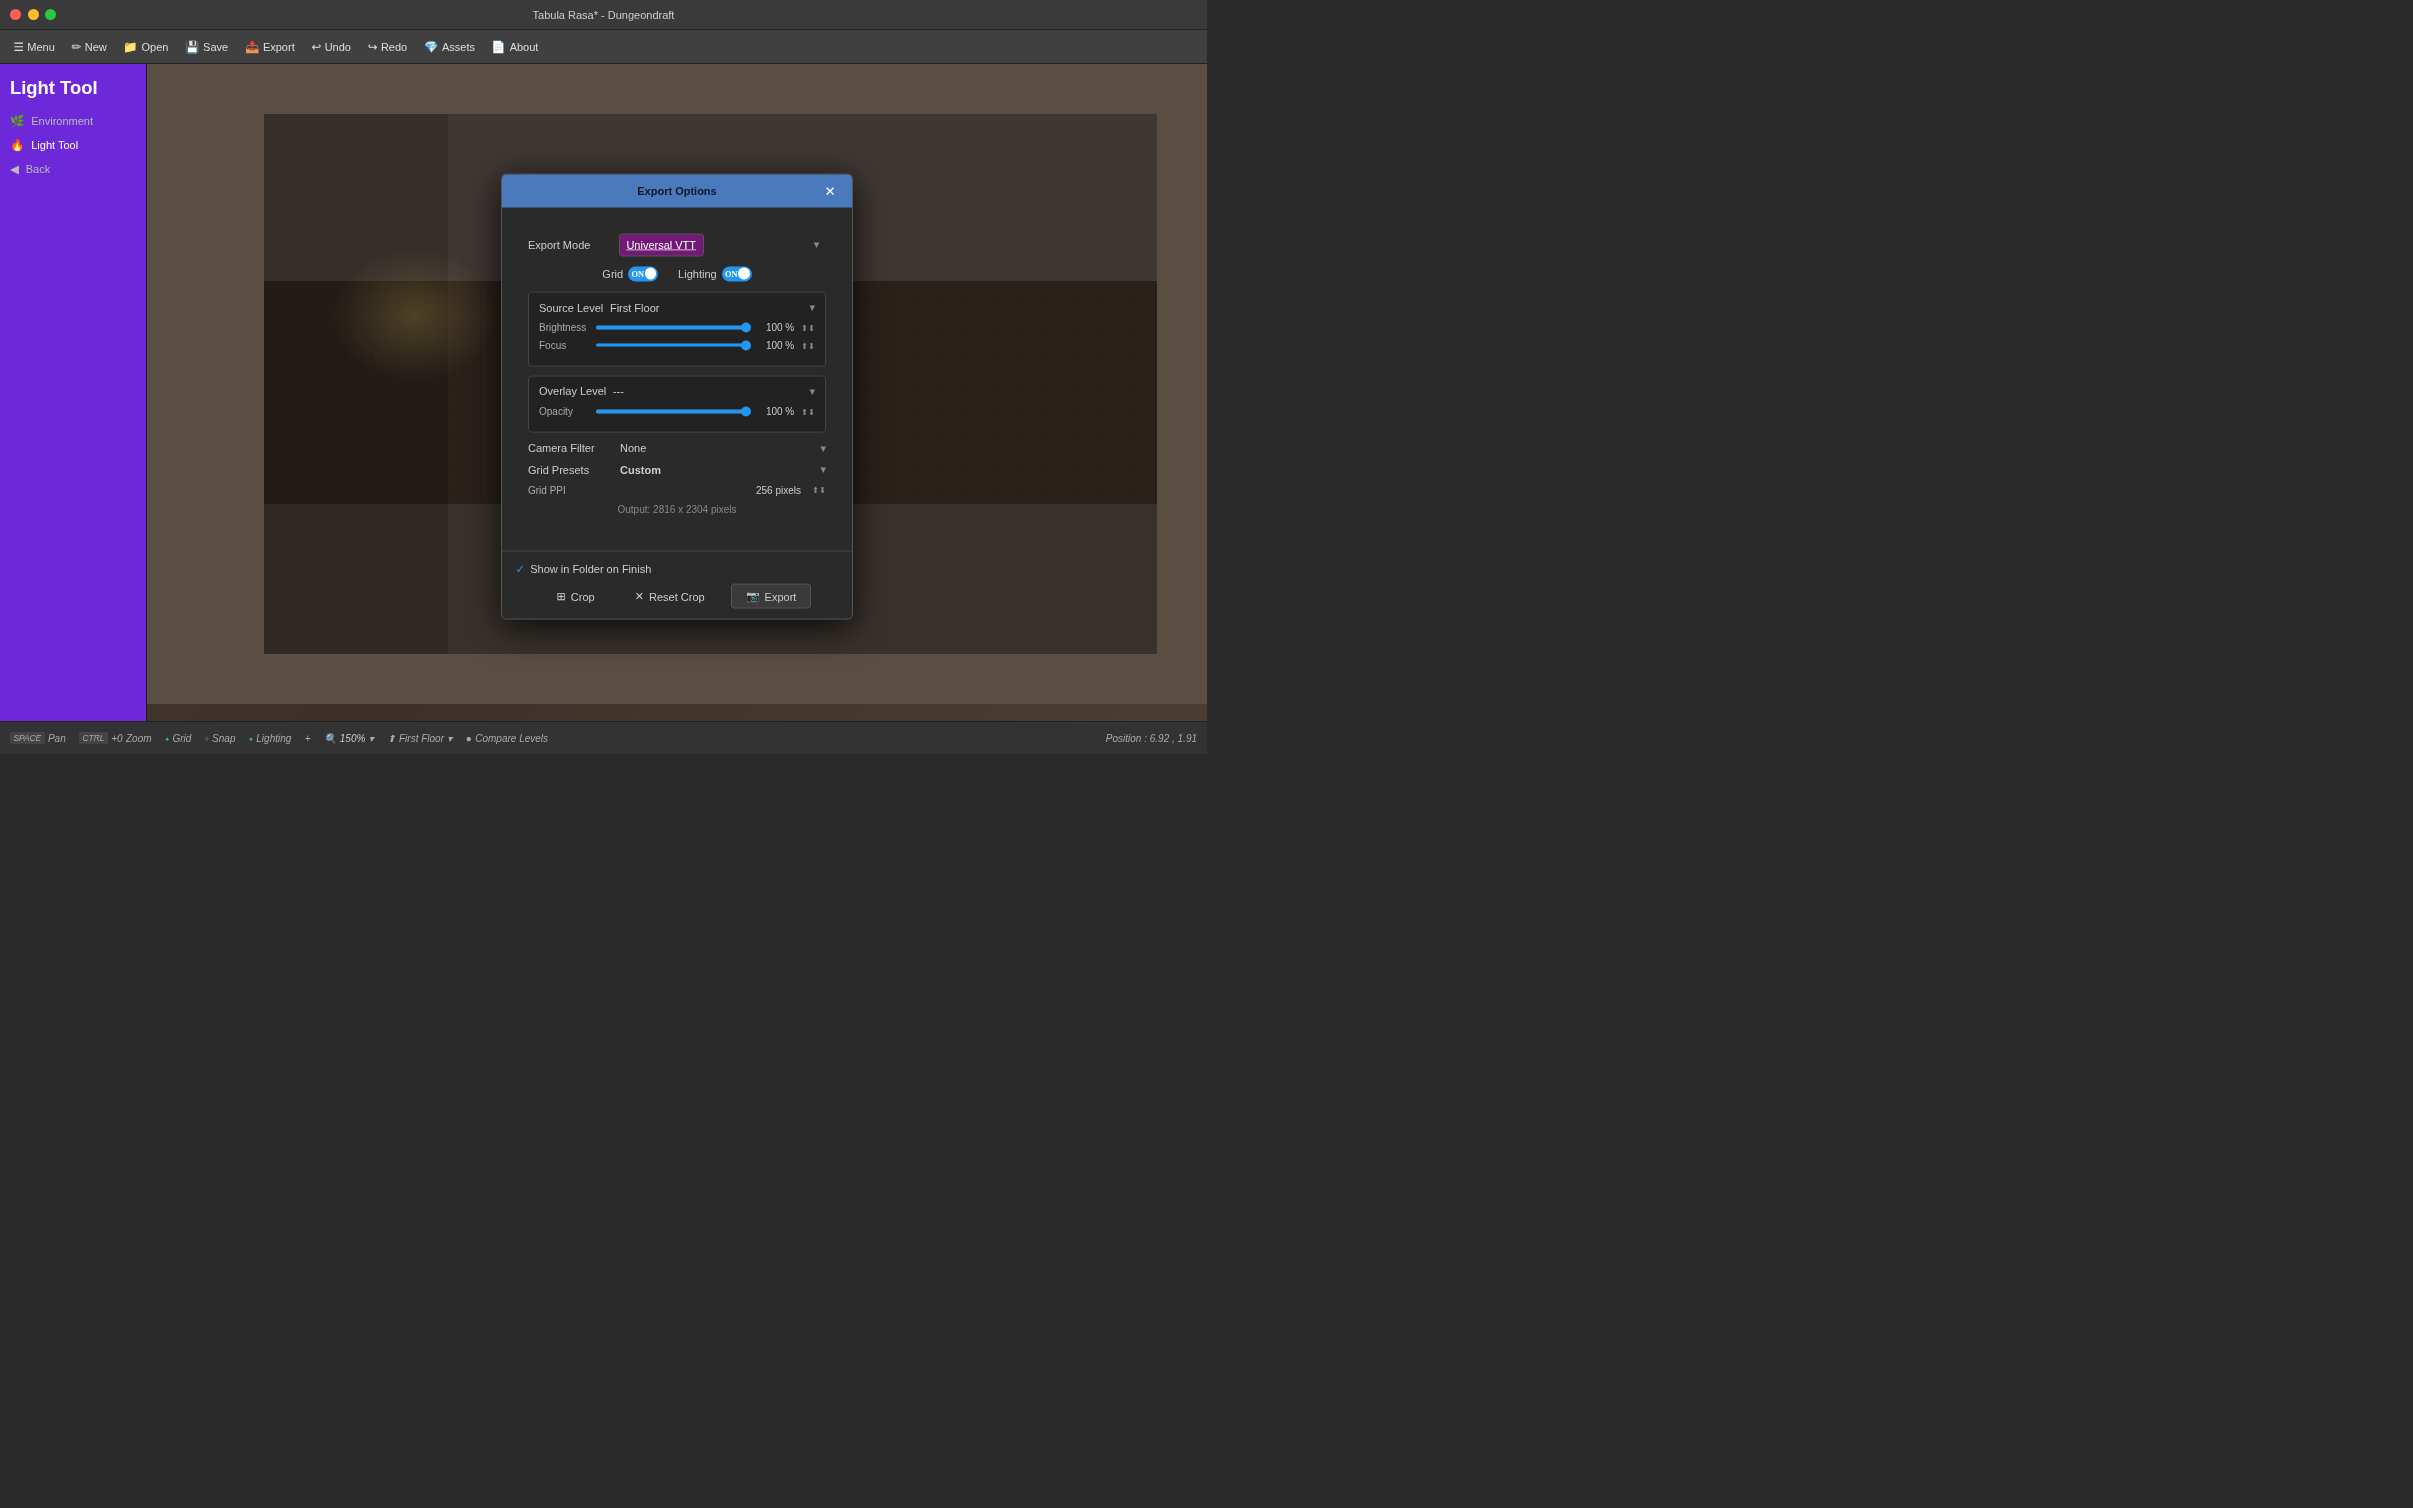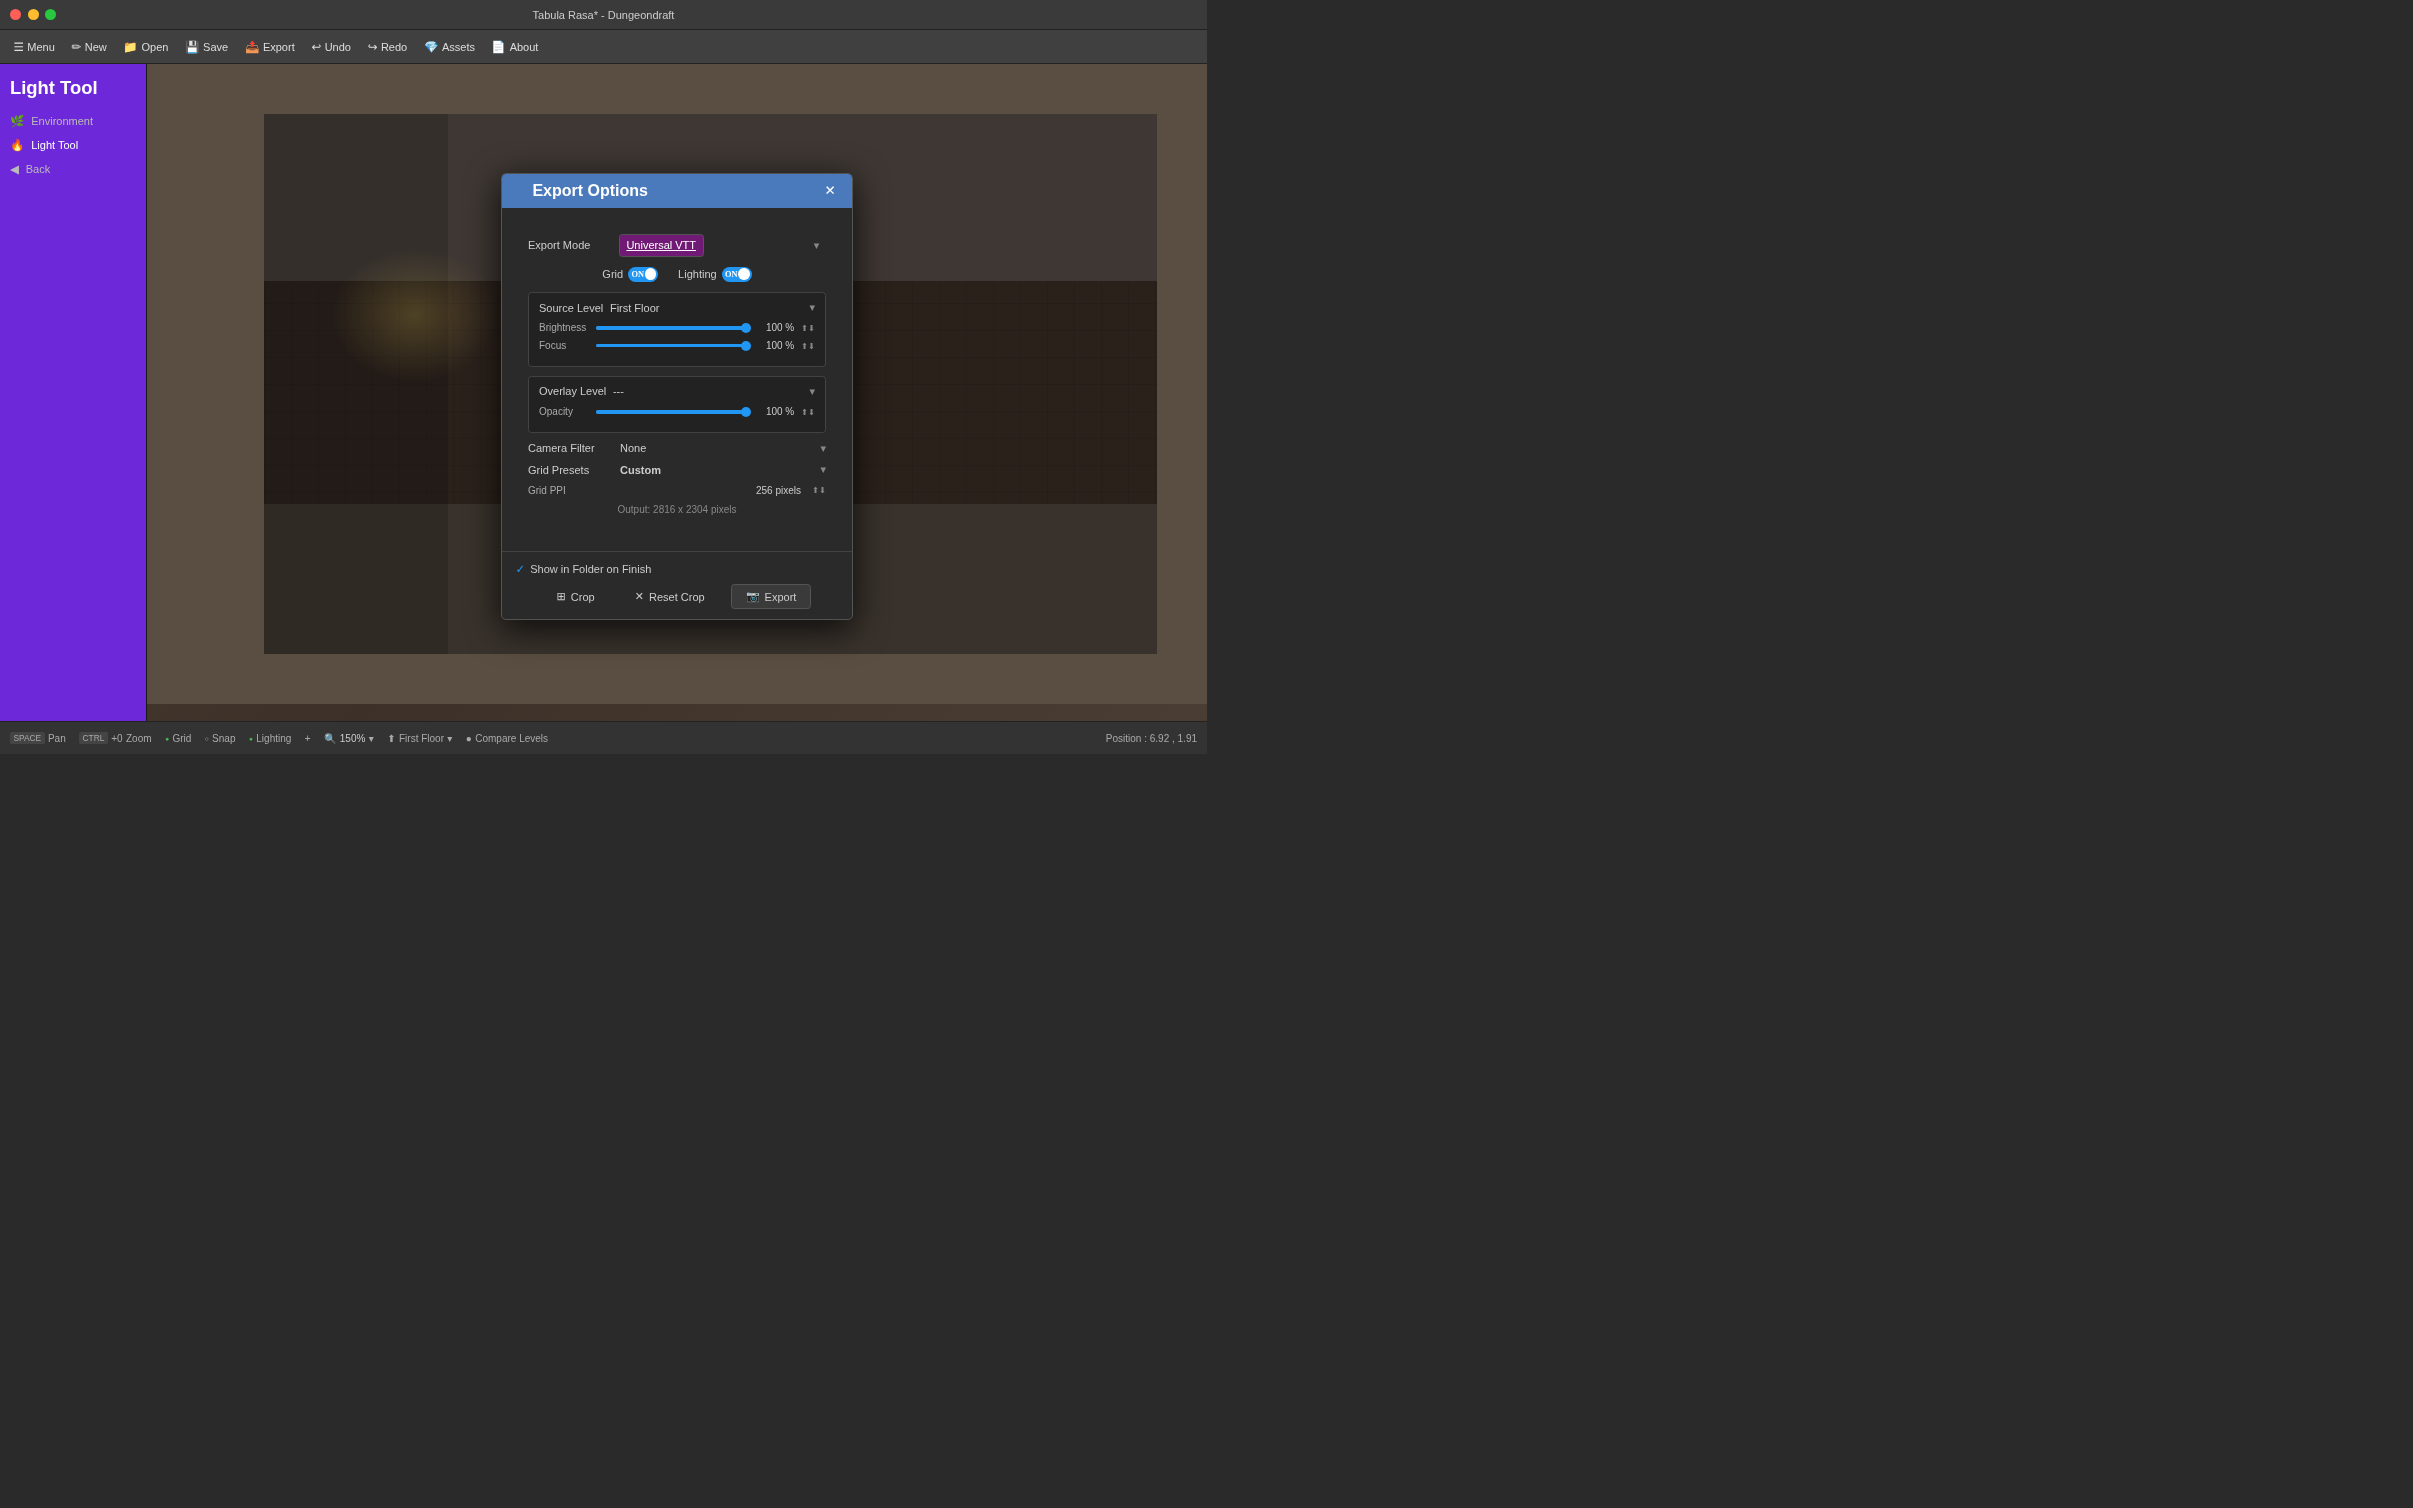--- a/index.html
+++ b/index.html
@@ -140,25 +140,25 @@
 
     #dialog-header {
       background: #4a7abc;
       padding: 8.4px 13.4px;
       border-radius: 4.2px 4.2px 0 0;
       display: flex;
       align-items: center;
       justify-content: space-between;
     }
     #dialog-title {
-      color: #ffffff;
-      font-size: 16px;
+      color: #0f172a;
+      font-size: 11px;
       font-weight: 600;
       flex: 1;
-      text-align: left;
+      text-align: center;
     }
     #dialog-close {
       color: #fff;
       cursor: pointer;
       font-size: 13.4px;
       width: 17px;
       height: 17px;
       display: flex;
       align-items: center;
       justify-content: center;
@@ -438,20 +438,21 @@
       display: flex;
       align-items: center;
       padding: 16px 10px;
       gap: 13.4px;
       color: #aaa;
       font-size: 10px;
       position: absolute;
       bottom: 0;
       left: 0;
       right: 0;
+      font-style: italic;
     }
     .status-item {
       display: flex;
       align-items: center;
       gap: 3.4px;
     }
     .status-dot { color: #4caf50; font-size: 6.7px; }
     .status-spacer { flex: 1; }
     .zoom-control {
       display: flex;

